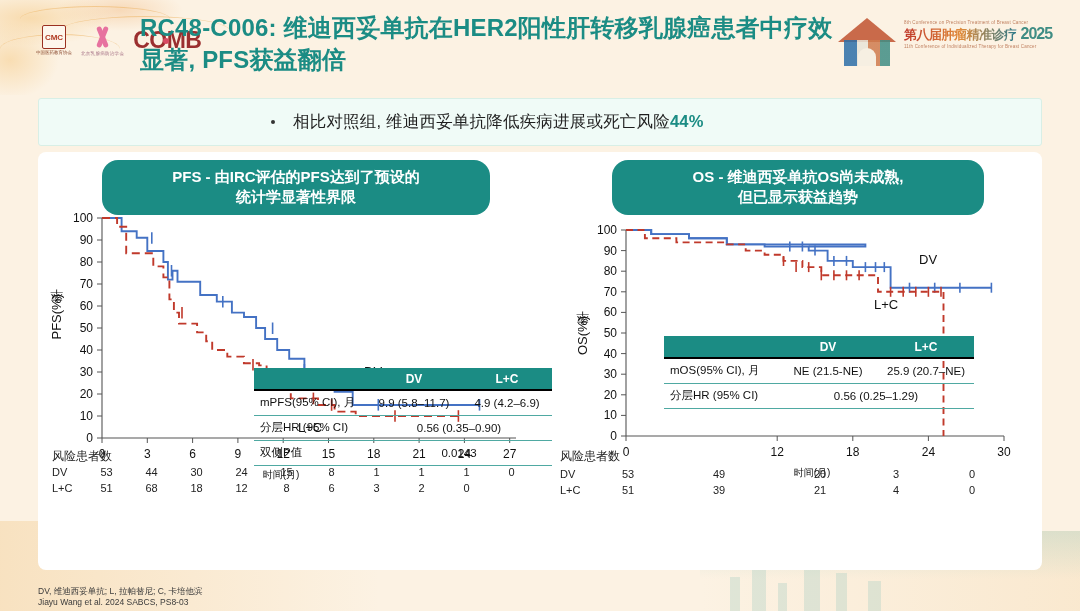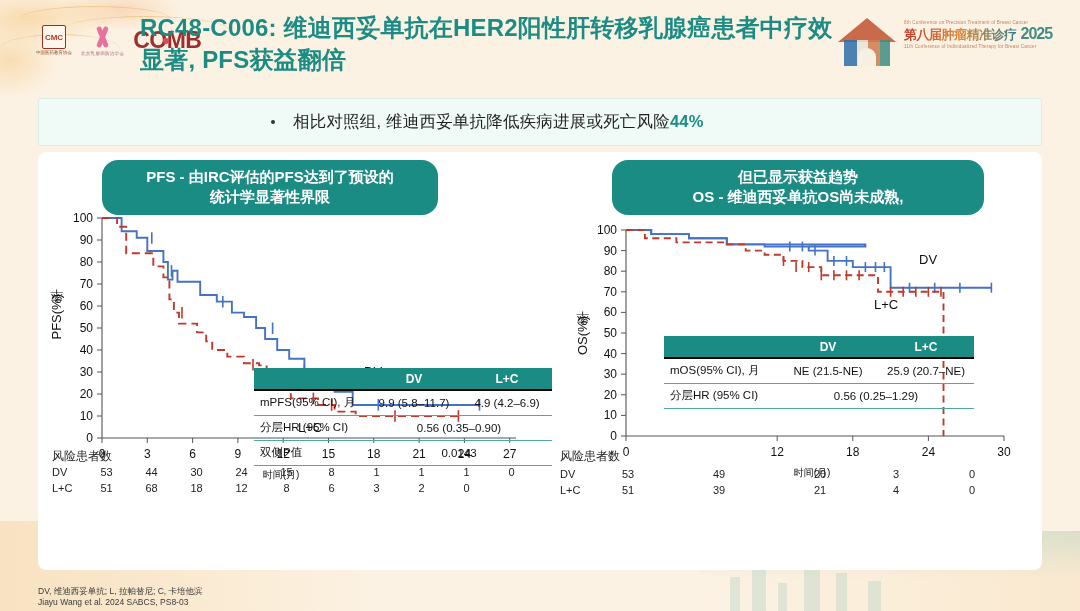--- a/index.html
+++ b/index.html
@@ -125,21 +125,21 @@
 
   .panel { position:absolute; top:0; height:418px; }
   .panel-left  { left:0;   width:516px; }
   .panel-right { left:516px; width:488px; }
 
   .panel-header {
     position:absolute; top:8px; background:#1b8c84; border-radius:16px;
     color:#ffffff; font-weight:bold; font-size:15px; line-height:1.35;
     text-align:center; padding:7px 14px;
   }
-  .panel-left  .panel-header { left:64px; width:336px; }
+  .panel-left  .panel-header { left:64px; width:388px; }
   .panel-right .panel-header { left:58px; width:372px; }
 
   
   .km-wrap { position:absolute; }
   .km-left  { left:8px;  top:58px; width:500px; height:300px; }
   .km-right { left:20px; top:72px; width:452px; height:290px; }
 
   .y-axis-label {
     position:absolute; font-size:13px; color:#111;
     writing-mode:vertical-rl; transform:rotate(180deg);
@@ -387,22 +387,22 @@
         <span class="rv" style="width:45px;">6</span>
         <span class="rv" style="width:45px;">3</span>
         <span class="rv" style="width:45px;">2</span>
         <span class="rv" style="width:45px;">0</span>
       </div>
     </div>
   </div>
 
   <div class="panel panel-right">
     <div class="panel-header">
+      <div>OS - 维迪西妥单抗OS尚未成熟,</div>
       <div>但已显示获益趋势</div>
-      <div>OS - 维迪西妥单抗OS尚未成熟,</div>
     </div>
 
     <div class="km-wrap km-right">
       <div class="y-axis-label">OS率(%)</div>
 
       <svg width="452" height="290" viewBox="0 0 452 290">
 
         <line x1="52" y1="6" x2="52" y2="212" stroke="#555" stroke-width="1.1"></line>
         <line x1="52" y1="212" x2="430" y2="212" stroke="#555" stroke-width="1.1"></line>
 

